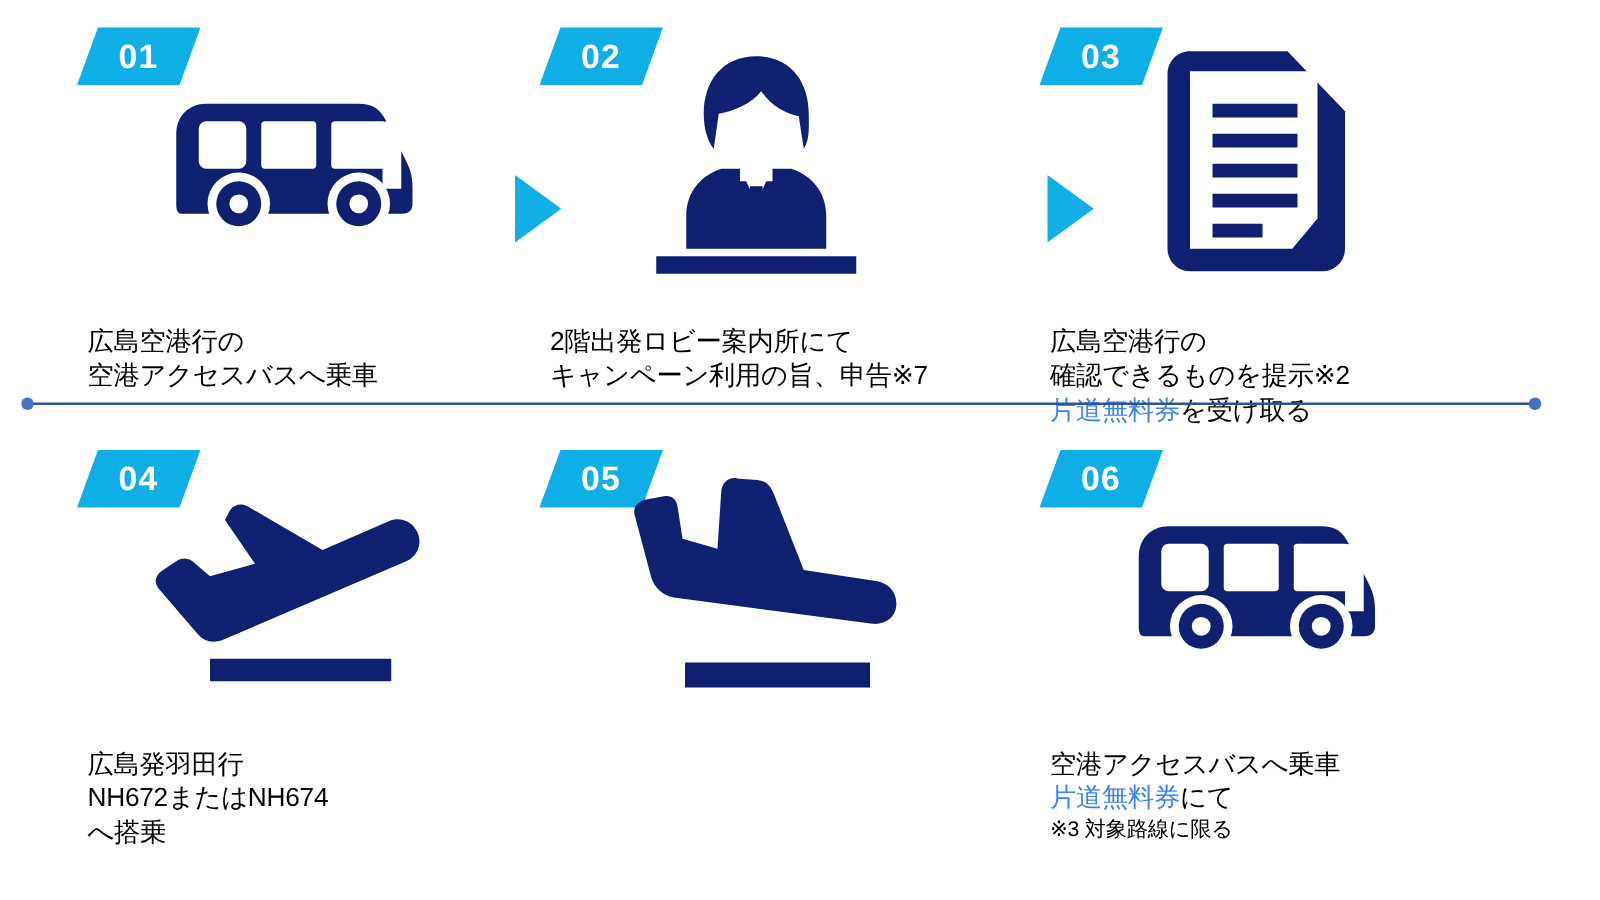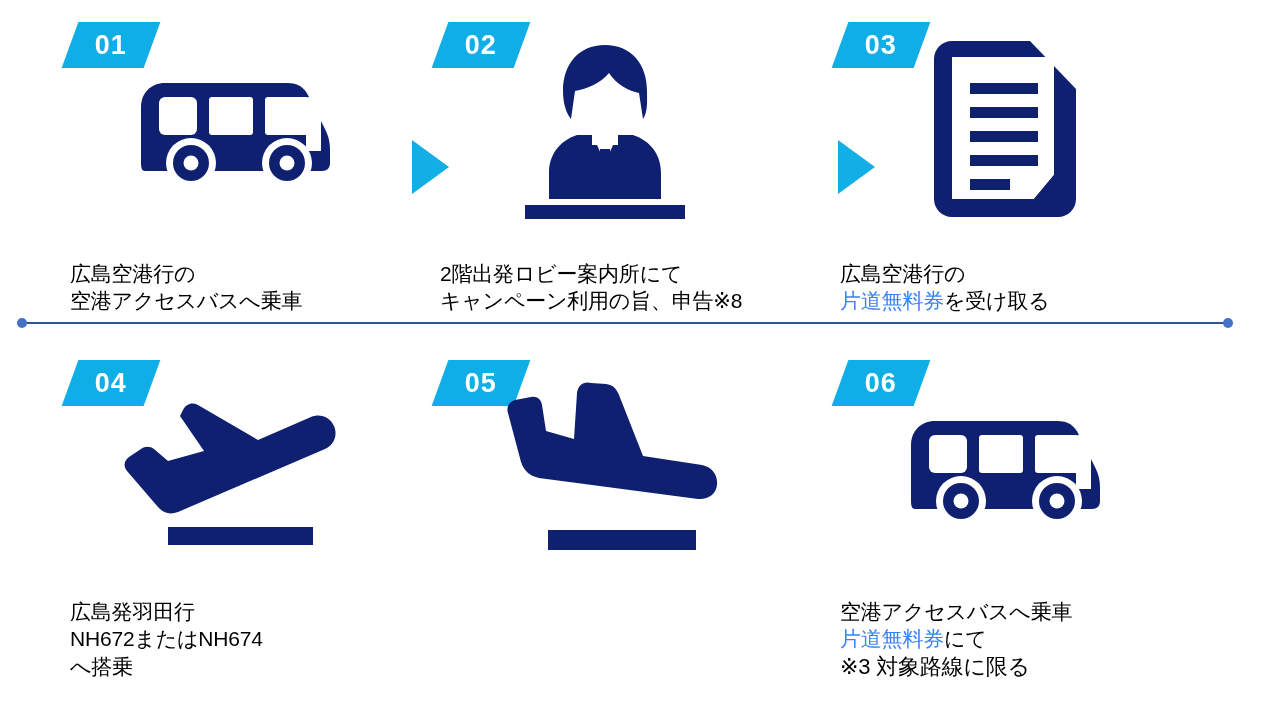--- a/index.html
+++ b/index.html
@@ -102,21 +102,21 @@
     width: 330px;
     text-align: left;
     color: #000000;
     font-weight: normal;
     font-size: 21px;
     line-height: 1.30;
     letter-spacing: -0.2px;
     margin-top: 32px;
   }
   .caption .line { display: block; white-space: nowrap; }
-  .caption .line.small { font-size: 22px; }
+  .caption .line.small { font-size: 17px; }
   .hl { color: #3b82f6; }
 
   
   .arrow {
     position: absolute;
     width: 0;
     height: 0;
     border-top: 27px solid transparent;
     border-bottom: 27px solid transparent;
     border-left: 37px solid #12AEE6;
@@ -167,21 +167,21 @@
           <path fill="#0F2071" d="M90,6 C63,6 48,26 48,52 C48,64 51,74 56,80 L60,52 C72,50 86,44 94,34 C102,46 114,52 124,54 L128,80 C133,73 132,62 132,52 C132,26 117,6 90,6 Z"></path>
           <path fill="#0F2071" d="M62,96 C44,102 34,116 34,134 L34,160 L146,160 L146,134 C146,116 136,102 118,96 L103,96 L103,106 L77,106 L77,96 Z"></path>
           <rect x="83" y="92" width="15" height="13" fill="#ffffff"></rect>
           <path fill="#ffffff" d="M78,97 L90,124 L102,97 L96,94 L90,106 L84,94 Z"></path>
           <path fill="#0F2071" d="M85,110 L95,110 L97,142 L90,150 L83,142 Z"></path>
           <rect x="10" y="166" width="160" height="16" fill="#0F2071"></rect>
         </svg>
       </div>
       <div class="caption">
         <span class="line">2階出発ロビー案内所にて</span>
-        <span class="line">キャンペーン利用の旨、申告※8</span>
+        <span class="line">キャンペーン利用の旨、申告※7</span>
       </div>
     </div>
 
     <div class="step s3">
       <div class="badge">
         <span class="badge-num">03</span>
       </div>
       <div class="icon-wrap">
         <svg width="150" height="185" viewBox="0 0 150 185" aria-hidden="true">
           <path fill="#0F2071" d="M22,4 C12,4 4,12 4,22 L4,162 C4,172 12,180 22,180 L128,180 C138,180 146,172 146,162 L146,52 L100,4 Z"></path>
@@ -189,20 +189,21 @@
           <path fill="#0F2071" d="M124,138 L124,162 L104,162 Z"></path>
           <rect x="40" y="46" width="68" height="11" fill="#0F2071"></rect>
           <rect x="40" y="70" width="68" height="11" fill="#0F2071"></rect>
           <rect x="40" y="94" width="68" height="11" fill="#0F2071"></rect>
           <rect x="40" y="118" width="68" height="11" fill="#0F2071"></rect>
           <rect x="40" y="142" width="40" height="11" fill="#0F2071"></rect>
         </svg>
       </div>
       <div class="caption">
         <span class="line">広島空港行の</span>
+        <span class="line">確認できるものを提示※2</span>
         <span class="line"><span class="hl">片道無料券</span><span>を受け取る</span></span>
       </div>
     </div>
 
     <div class="arrow a1"></div>
     <div class="arrow a2"></div>
   </div>
 
   <div class="divider">
     <span class="dot left"></span>

